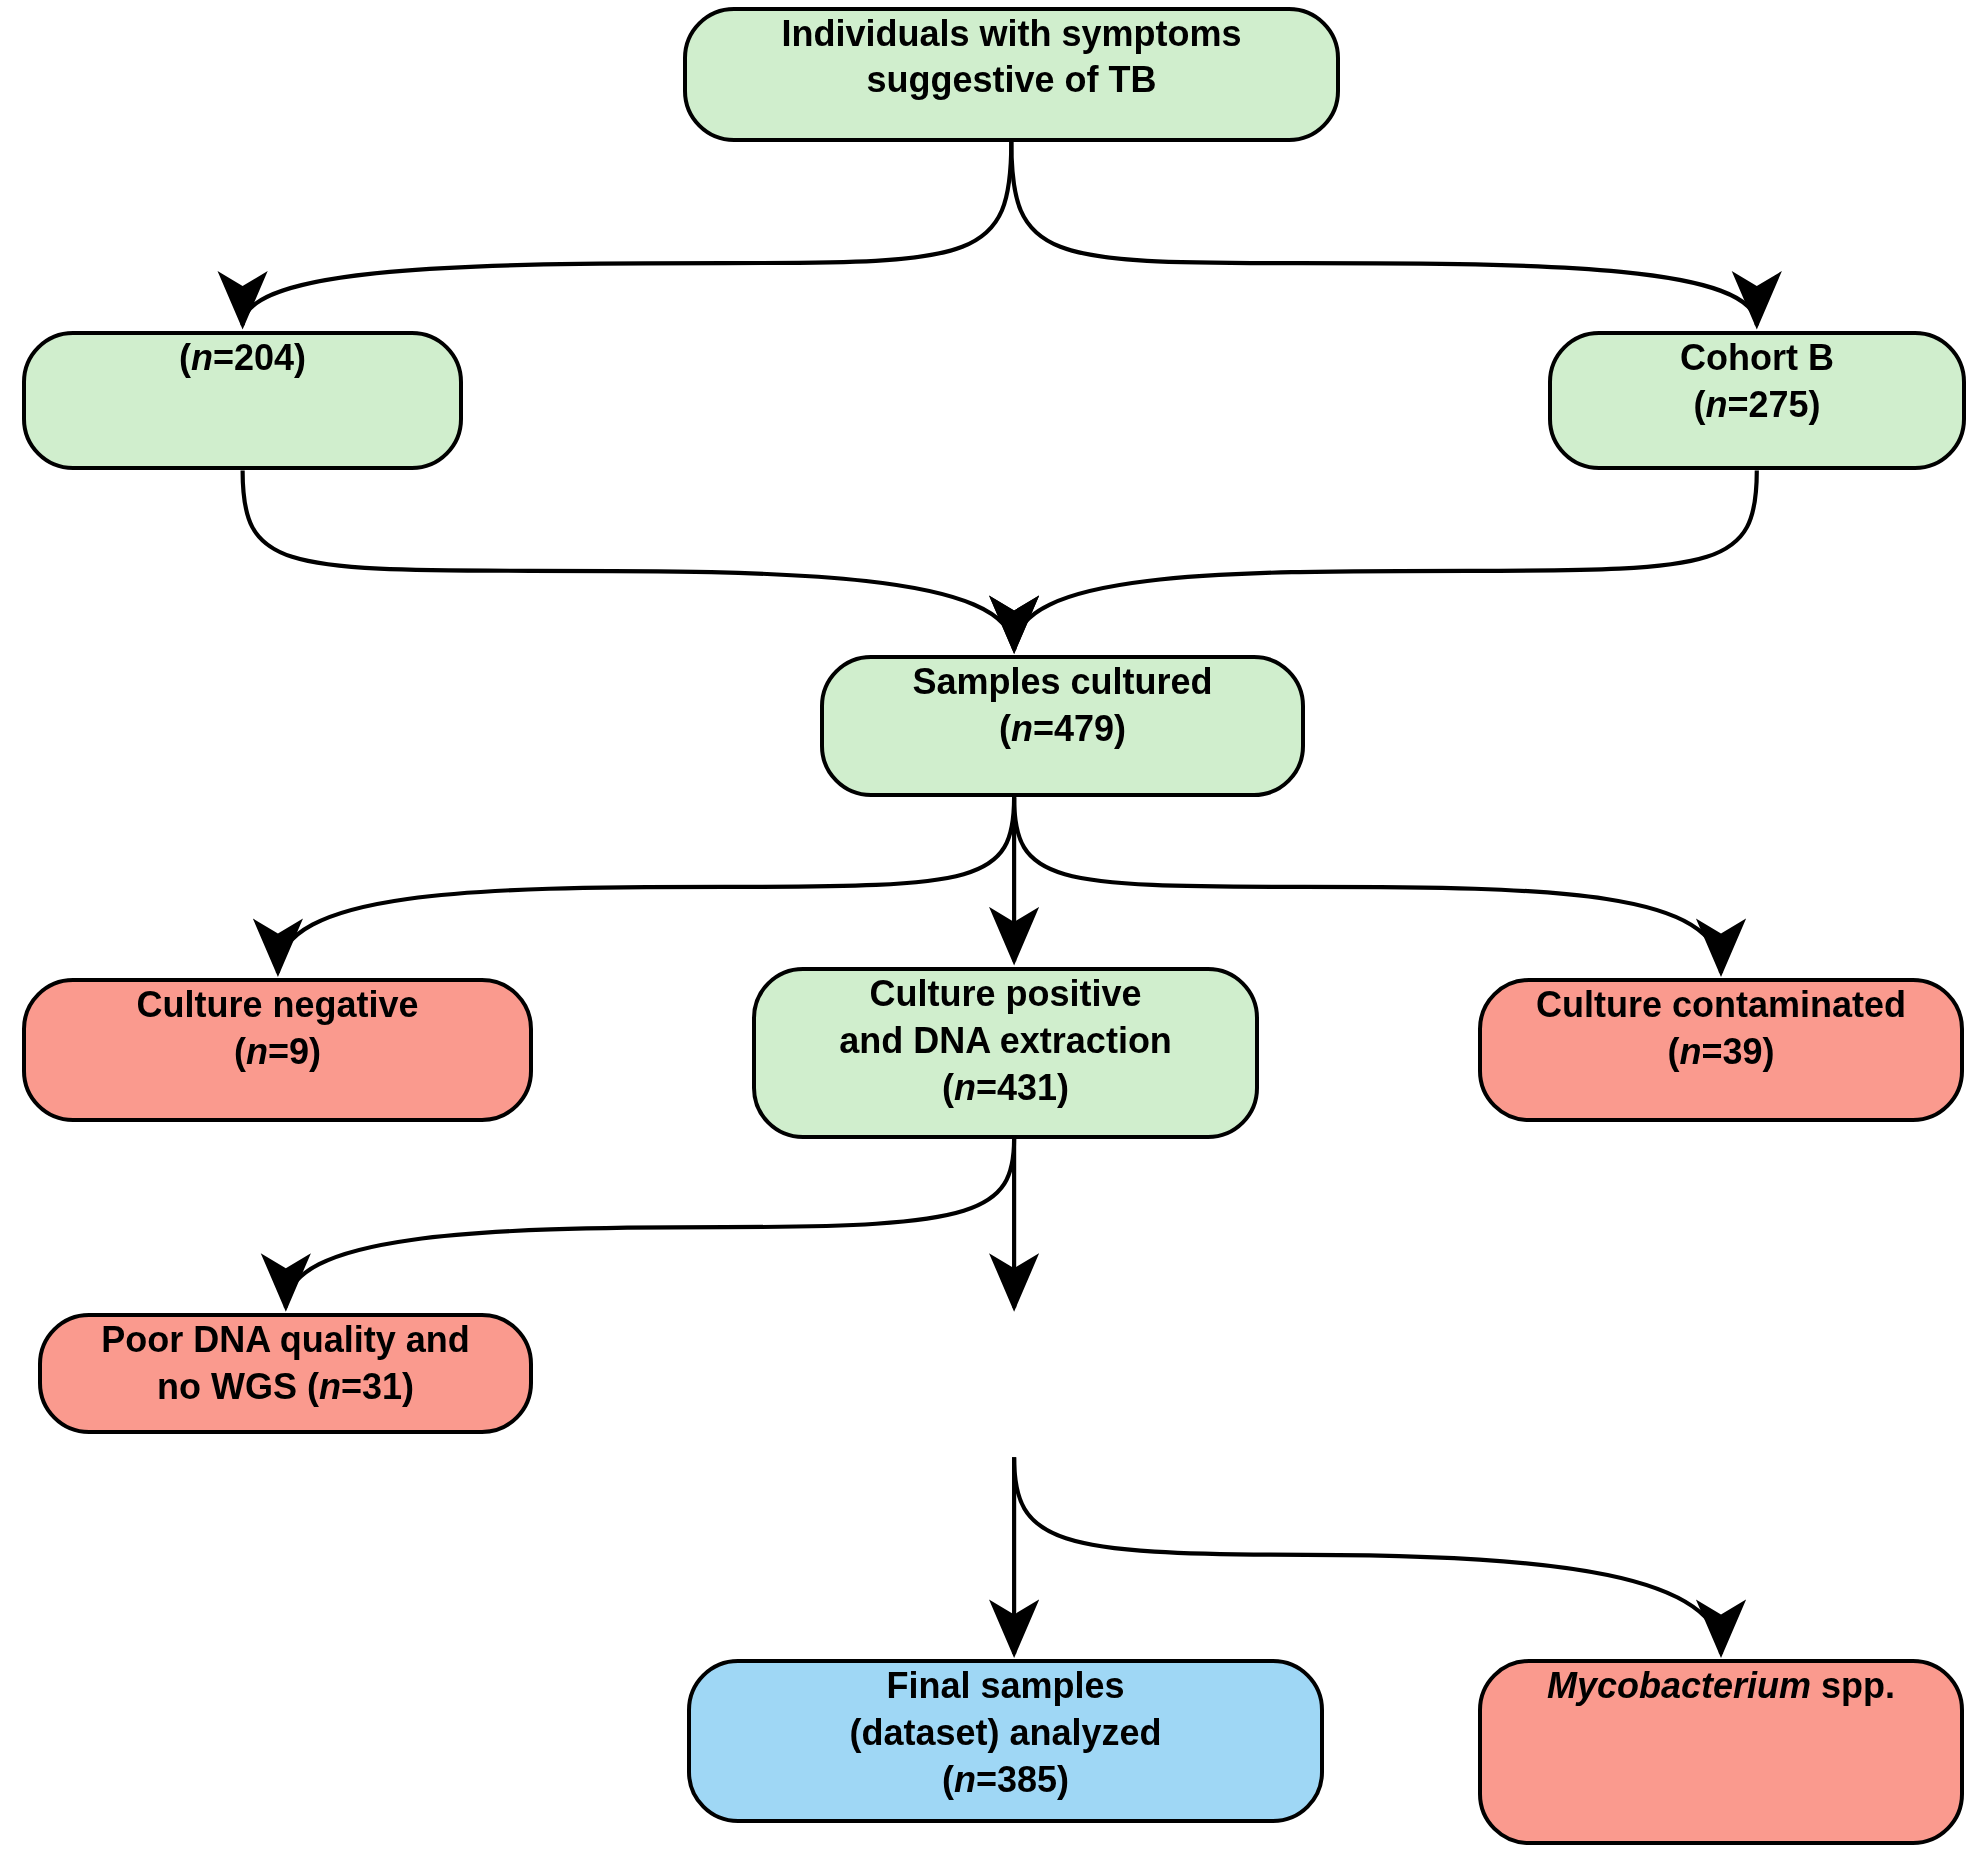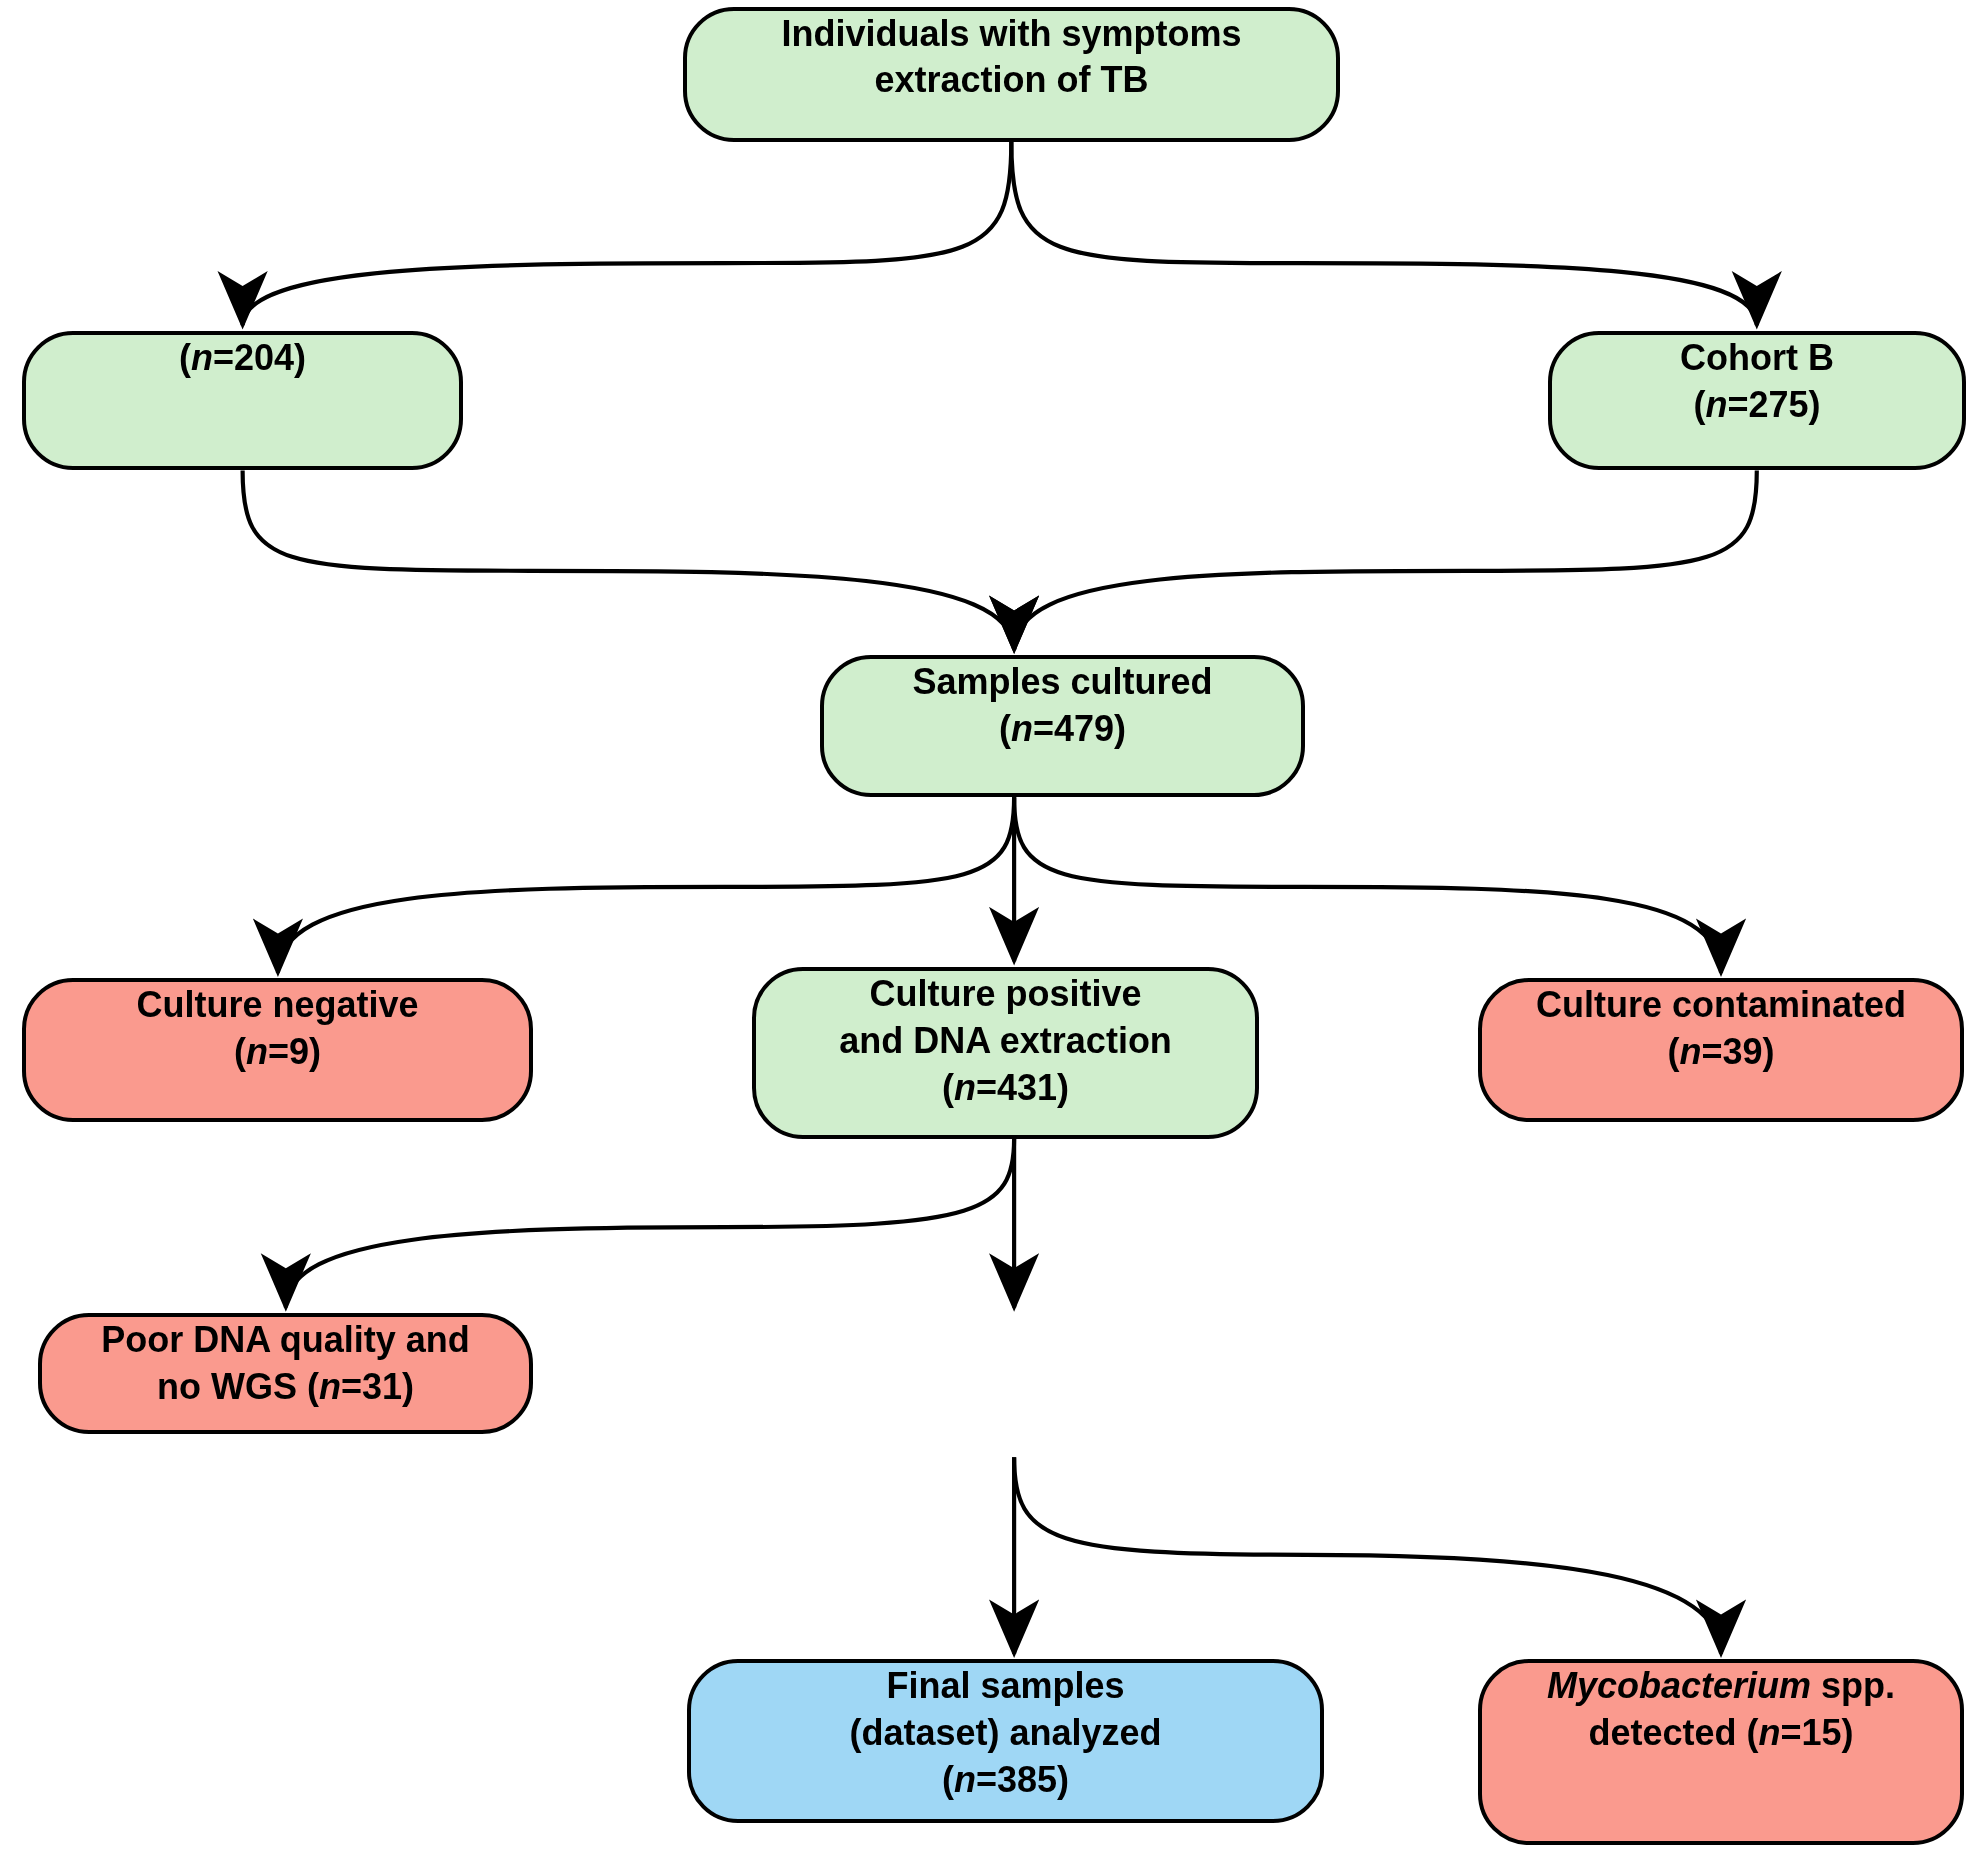--- a/index.html
+++ b/index.html
@@ -93,21 +93,21 @@
 
       <path d="M 2182 3135 L 2182 3558"></path>
 
       <path d="M 2182 3135 C 2182 3320 2270 3345 2810 3345 C 3350 3345 3703 3390 3703 3558"></path>
     </g>
   </svg>
 
   <div class="node fill-green" id="n-root">
     <span class="txt">
       <span class="line">Individuals with symptoms</span>
-      <span class="line">extraction of TB</span>
+      <span class="line">suggestive of TB</span>
     </span>
   </div>
 
   <div class="node fill-green" id="n-cohort-a">
     <span class="txt">
       <span class="line"><span>(</span><i>n</i><span>=204)</span></span>
     </span>
   </div>
 
   <div class="node fill-green" id="n-cohort-b">
@@ -158,18 +158,17 @@
     <span class="txt">
       <span class="line">Final samples</span>
       <span class="line">(dataset) analyzed</span>
       <span class="line"><span>(</span><i>n</i><span>=385)</span></span>
     </span>
   </div>
 
   <div class="node fill-red" id="n-myco">
     <span class="txt">
       <span class="line"><i>Mycobacterium</i><span> spp.</span></span>
-      <span class="line"><span>detected (</span><i>n</i><span>=15)</span></span>
     </span>
   </div>
 
 </div>
 
 
 </body></html>

